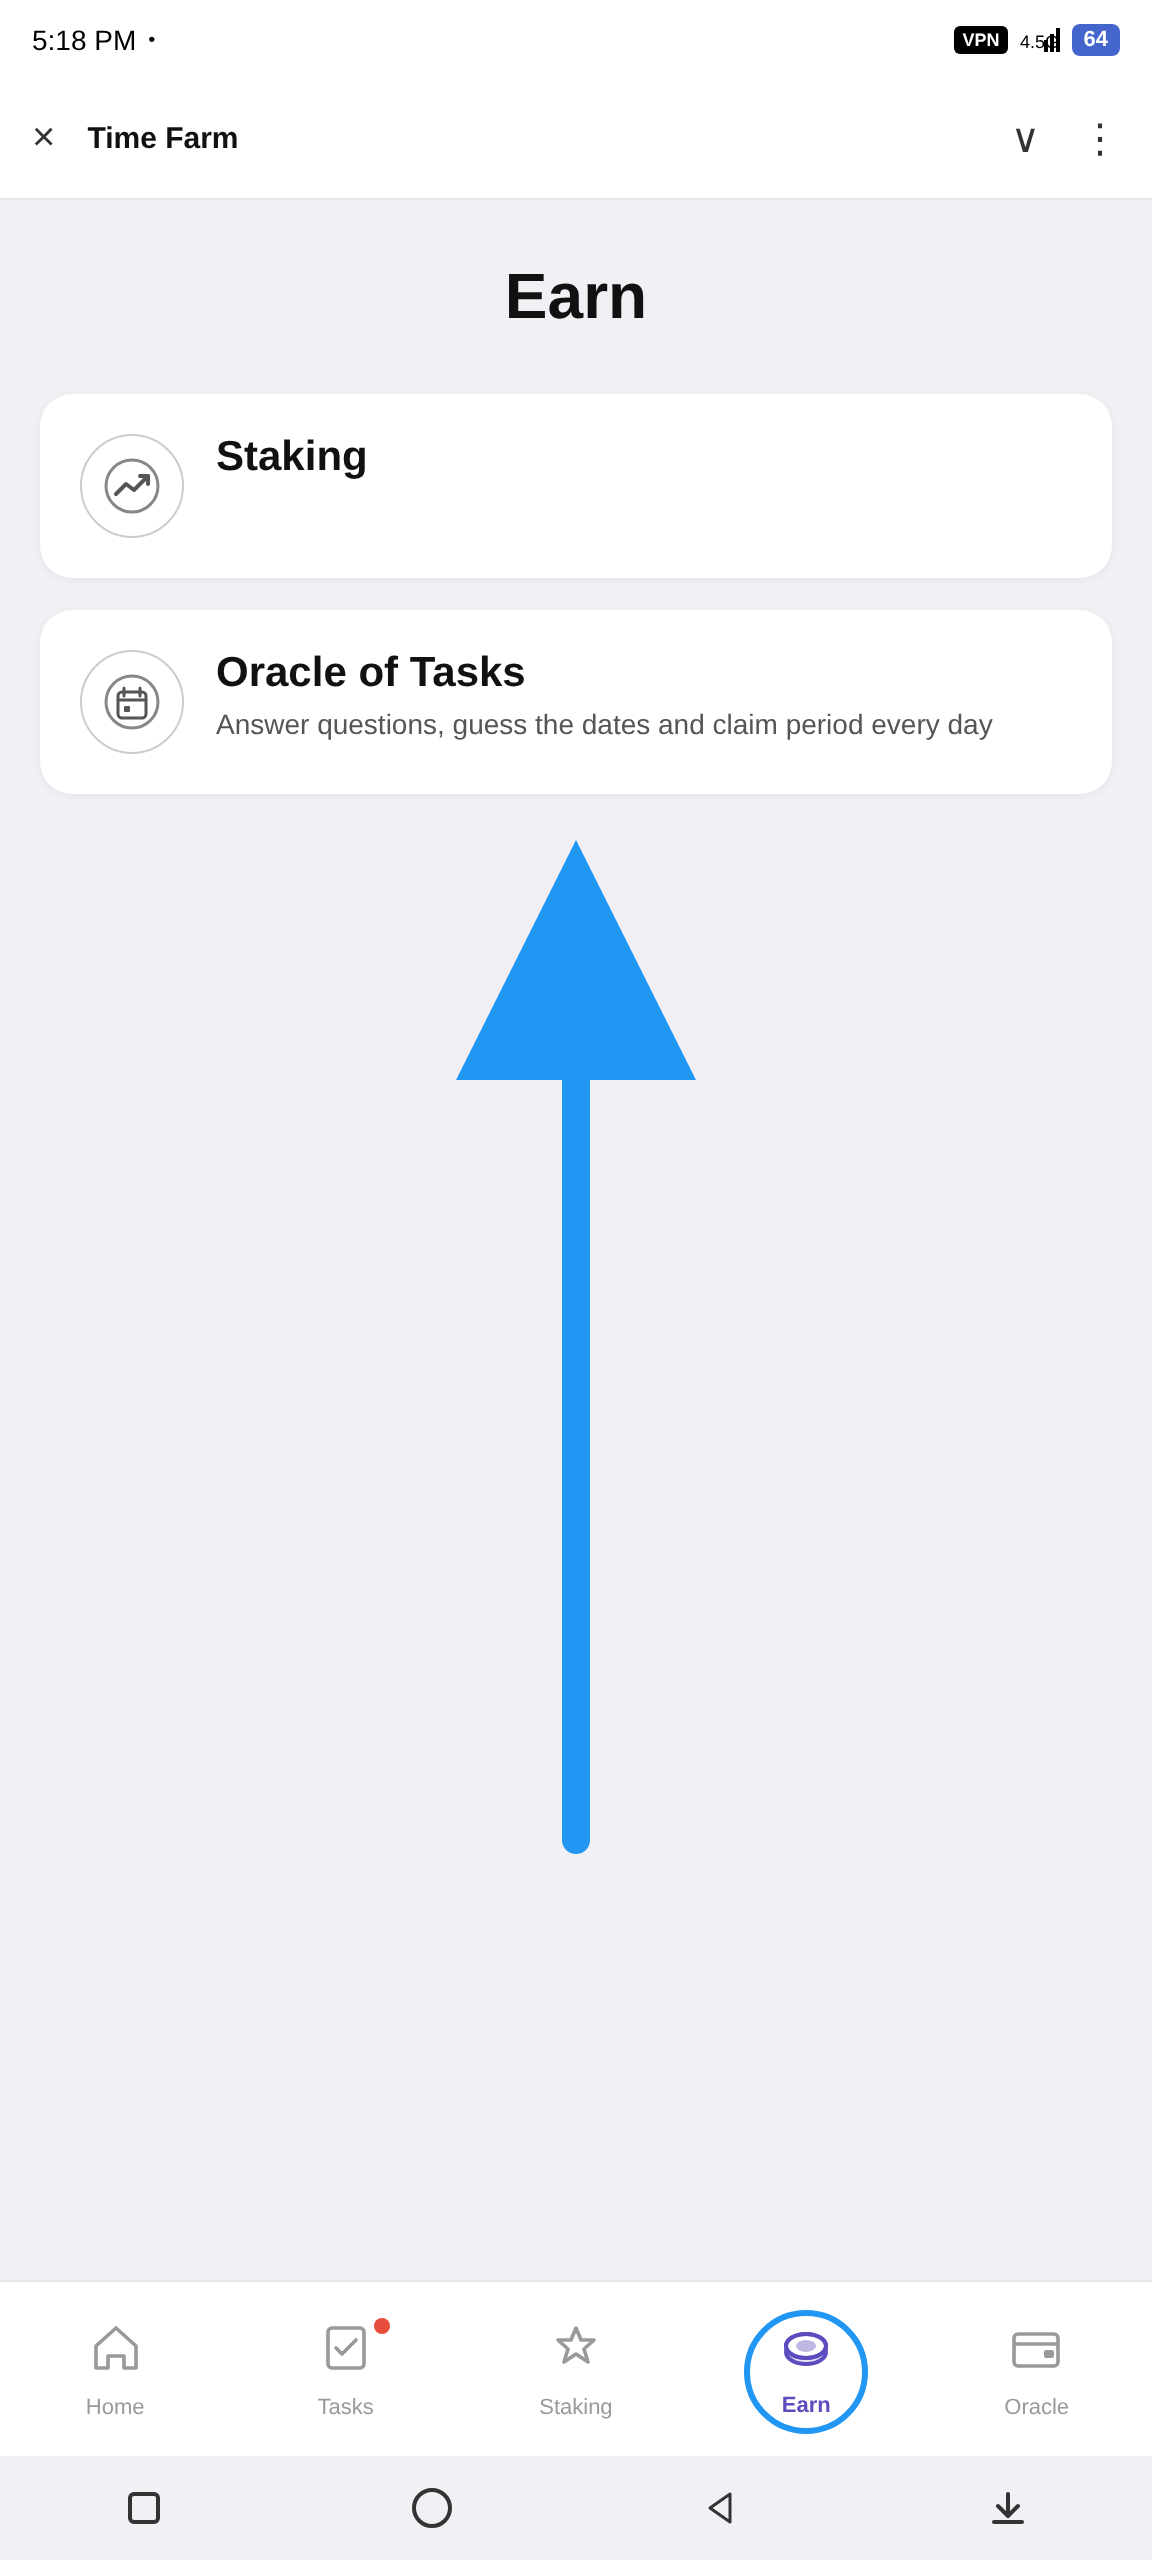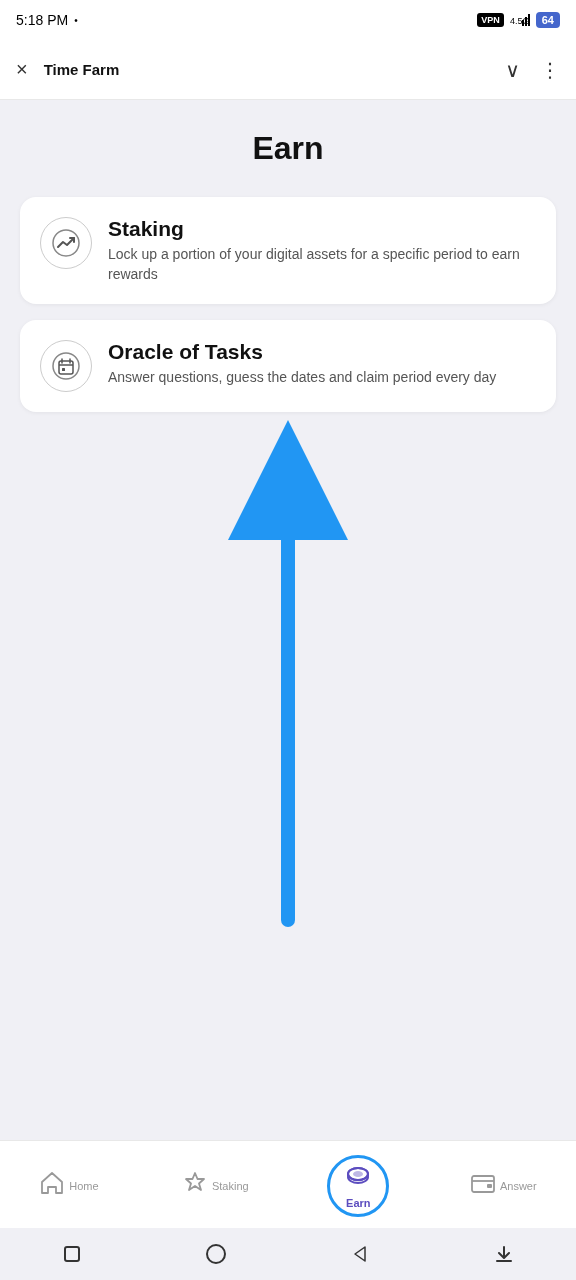--- a/index.html
+++ b/index.html
@@ -142,21 +142,21 @@
       align-items: center;
       justify-content: space-around;
       padding: 10px 0 8px;
       border-top: 1px solid #e8e8e8;
       position: relative;
       z-index: 10;
       height: 88px;
     }
     .nav-item {
       display: flex;
-      flex-direction: row;
+      flex-direction: column;
       align-items: center;
       gap: 4px;
       font-size: 11px;
       color: #999;
       cursor: pointer;
       min-width: 64px;
       position: relative;
     }
     .nav-icon {
       font-size: 24px;
@@ -249,21 +249,20 @@
   <div class="card">
     <div class="card-icon-wrapper">
       <svg width="28" height="28" viewBox="0 0 28 28" fill="none" xmlns="http://www.w3.org/2000/svg">
         <circle cx="14" cy="14" r="13" stroke="#888" stroke-width="1.5" fill="none"></circle>
         <polyline points="6,18 11,13 15,16 22,9" stroke="#555" stroke-width="2" fill="none" stroke-linecap="round" stroke-linejoin="round"></polyline>
         <polyline points="18,9 22,9 22,13" stroke="#555" stroke-width="2" fill="none" stroke-linecap="round" stroke-linejoin="round"></polyline>
       </svg>
     </div>
     <div class="card-text">
       <div class="card-title">Staking</div>
-      <div class="card-desc">Lock up a portion of your digital assets for a specific period to earn rewards</div>
     </div>
   </div>
 
   <div class="card">
     <div class="card-icon-wrapper">
       <svg width="28" height="28" viewBox="0 0 28 28" fill="none" xmlns="http://www.w3.org/2000/svg">
         <circle cx="14" cy="14" r="13" stroke="#888" stroke-width="1.5" fill="none"></circle>
         <rect x="7" y="9" width="14" height="13" rx="2" stroke="#555" stroke-width="1.5" fill="none"></rect>
         <line x1="7" y1="13" x2="21" y2="13" stroke="#555" stroke-width="1.5"></line>
         <line x1="10" y1="7" x2="10" y2="11" stroke="#555" stroke-width="1.5" stroke-linecap="round"></line>
@@ -292,20 +291,30 @@
 
   <div class="nav-item">
     <span class="nav-icon">
       <svg width="26" height="26" viewBox="0 0 26 26" fill="none">
         <path d="M3 12L13 3L23 12V23H17V17H9V23H3V12Z" stroke="#999" stroke-width="1.8" fill="none" stroke-linejoin="round"></path>
       </svg>
     </span>
     <span class="nav-label">Home</span>
   </div>
 
+  <div class="nav-item" style="position:relative;">
+    <span class="nav-icon">
+      <svg width="26" height="26" viewBox="0 0 26 26" fill="none">
+        <rect x="4" y="3" width="18" height="20" rx="2" stroke="#999" stroke-width="1.8" fill="none"></rect>
+        <polyline points="8,13 11,16 18,9" stroke="#999" stroke-width="1.8" fill="none" stroke-linecap="round" stroke-linejoin="round"></polyline>
+      </svg>
+    </span>
+    <span class="badge"></span>
+    <span class="nav-label">Tasks</span>
+  </div>
 
 
   <div class="nav-item">
     <span class="nav-icon">
       <svg width="26" height="26" viewBox="0 0 26 26" fill="none">
         <path d="M13 3L15.5 9H22L17 13.5L19 20L13 16L7 20L9 13.5L4 9H10.5Z" stroke="#999" stroke-width="1.8" fill="none" stroke-linejoin="round"></path>
       </svg>
     </span>
     <span class="nav-label">Staking</span>
   </div>
@@ -326,21 +335,21 @@
   </div>
 
   <div class="nav-item">
     <span class="nav-icon">
       <svg width="26" height="26" viewBox="0 0 26 26" fill="none">
         <rect x="2" y="6" width="22" height="16" rx="2" stroke="#999" stroke-width="1.8" fill="none"></rect>
         <path d="M2 11h22" stroke="#999" stroke-width="1.8"></path>
         <rect x="17" y="14" width="5" height="4" rx="1" fill="#999"></rect>
       </svg>
     </span>
-    <span class="nav-label">Answer</span>
+    <span class="nav-label">Oracle</span>
   </div>
 
 </div>
 
 <div class="system-nav">
   <div class="sys-btn">
     <svg width="22" height="22" viewBox="0 0 22 22">
       <rect x="4" y="4" width="14" height="14" rx="2" stroke="#333" stroke-width="2" fill="none"></rect>
     </svg>
   </div>

